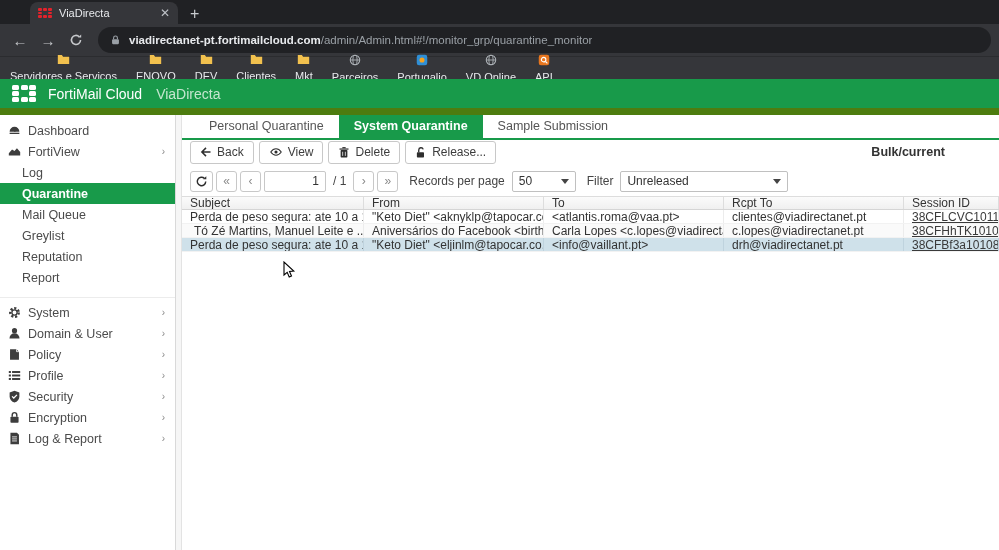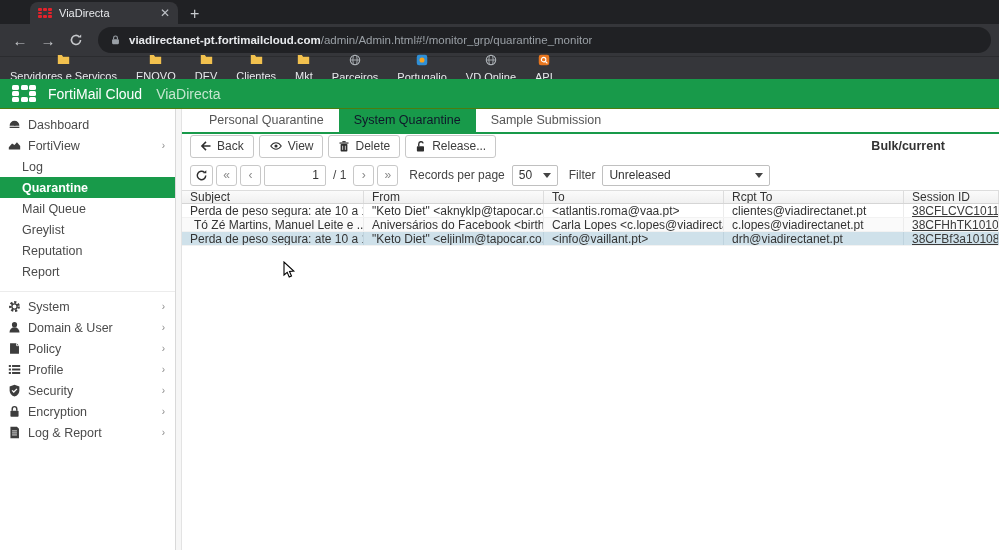--- a/index.html
+++ b/index.html
@@ -36,41 +36,41 @@
   
   .app-header { height:29px; background:#189a4a; display:flex; align-items:center; padding:0 12px; }
   .forti-logo { width:24px; height:17px; display:grid; grid-template-columns:repeat(3,1fr);
     grid-template-rows:repeat(3,1fr); gap:1.5px; margin-right:12px; }
   .forti-logo span { background:#fff; border-radius:1.5px; }
   .forti-logo span.blank { background:transparent; }
   .product-name { color:#fff; font-size:14px; font-weight:normal; margin-right:14px; }
   .tenant-name { color:#c4e6cf; font-size:14px; }
 
   
-  .body-row { flex:1; display:flex; min-height:0; border-top:1px solid #4d7c0f; }
+  .body-row { flex:1; display:flex; min-height:0; border-top:7px solid #4d7c0f; }
 
   .sidebar { width:176px; background:#fff; border-right:1px solid #d9d9d9; padding-top:5px;
     font-size:12.5px; color:#4b4b4b; overflow:hidden; }
   .scroll-strip { width:6px; background:#f6f6f6; border-right:1px solid #e3e3e3; }
   .side-item { height:21px; display:flex; align-items:center; padding:0 8px; gap:7px; cursor:default; }
   .side-item .lbl { flex:1; white-space:nowrap; overflow:hidden; }
   .side-item .chev { color:#8a8a8a; font-size:10px; margin-right:2px; }
   .side-item svg { color:#3d3d3d; flex:0 0 auto; }
   .side-item.section-active { color:#189a4a; border-left:3px solid #189a4a; padding-left:5px; }
   .side-item.section-active svg { color:#189a4a; }
   .side-sub { padding-left:22px; }
   .side-sub.selected { background:#189a4a; color:#fff; font-weight:bold; }
   .side-group2 { margin-top:9px; border-top:1px solid #ececec; padding-top:4px; }
 
   .content { flex:1; min-width:0; display:flex; flex-direction:column; background:#fff; }
 
   
   .qtabs { height:25px; display:flex; align-items:flex-end; border-bottom:2px solid #189a4a; padding-left:12px; }
   .qtab { height:23px; line-height:23px; padding:0 15px; font-size:12.5px; color:#555; white-space:nowrap; }
-  .qtab.active { background:#189a4a; color:#0f172a; font-weight:normal; }
+  .qtab.active { background:#189a4a; color:#ffffff; font-weight:bold; }
 
   
   .action-row { height:24px; display:flex; align-items:center; padding:0 8px; gap:5px; }
   .abtn { height:23px; display:inline-flex; align-items:center; gap:5px; padding:0 9px;
     background:#fff; border:1px solid #c8c8c8; border-radius:3px; font-size:12px; color:#3c3c3c; }
   .abtn svg { color:#2e2e2e; }
   .bulk-label { margin-left:auto; margin-right:46px; font-size:12.5px; font-weight:bold; color:#333; }
 
   
   .pager-row { margin-top:6px; height:22px; display:flex; align-items:center; padding:0 8px; gap:3px;
@@ -79,21 +79,21 @@
     background:#fff; border:1px solid #c8c8c8; border-radius:3px; color:#8a8a8a; font-size:12px; padding:0 4px; }
   .pbtn.refresh { color:#2e2e2e; }
   .page-input { width:62px; height:21px; border:1px solid #c8c8c8; border-radius:2px; text-align:right;
     padding-right:6px; font-size:12px; color:#333; font-family:"Liberation Sans", sans-serif; }
   .of-label { margin:0 4px; }
   .plabel { margin-left:8px; margin-right:4px; white-space:nowrap; }
   .pselect { height:21px; border:1px solid #c0c0c0; border-radius:2px; background:#fff; display:inline-flex;
     align-items:center; justify-content:space-between; padding:0 6px; gap:6px; font-size:12px; color:#333; }
   .caret { width:0; height:0; border-left:4px solid transparent; border-right:4px solid transparent;
     border-top:5px solid #444; }
-  .sel-records { width:46px; }
+  .sel-records { width:64px; }
   .sel-filter { width:168px; }
 
   
   .grid { margin-top:4px; font-size:12px; color:#333; }
   .grow { display:flex; height:14px; align-items:center; }
   .gcell { padding:0 8px; white-space:nowrap; overflow:hidden; height:100%; display:flex; align-items:center; gap:4px; }
   .c-subject { width:182px; } .c-from { width:180px; } .c-to { width:180px; }
   .c-rcpt { width:180px; } .c-session { flex:1; }
   .ghead { background:linear-gradient(#fbfbfb,#f0f0f0); border-top:1px solid #ddd; border-bottom:1px solid #d5d5d5; color:#333; }
   .ghead .gcell { border-right:1px solid #ddd; }

